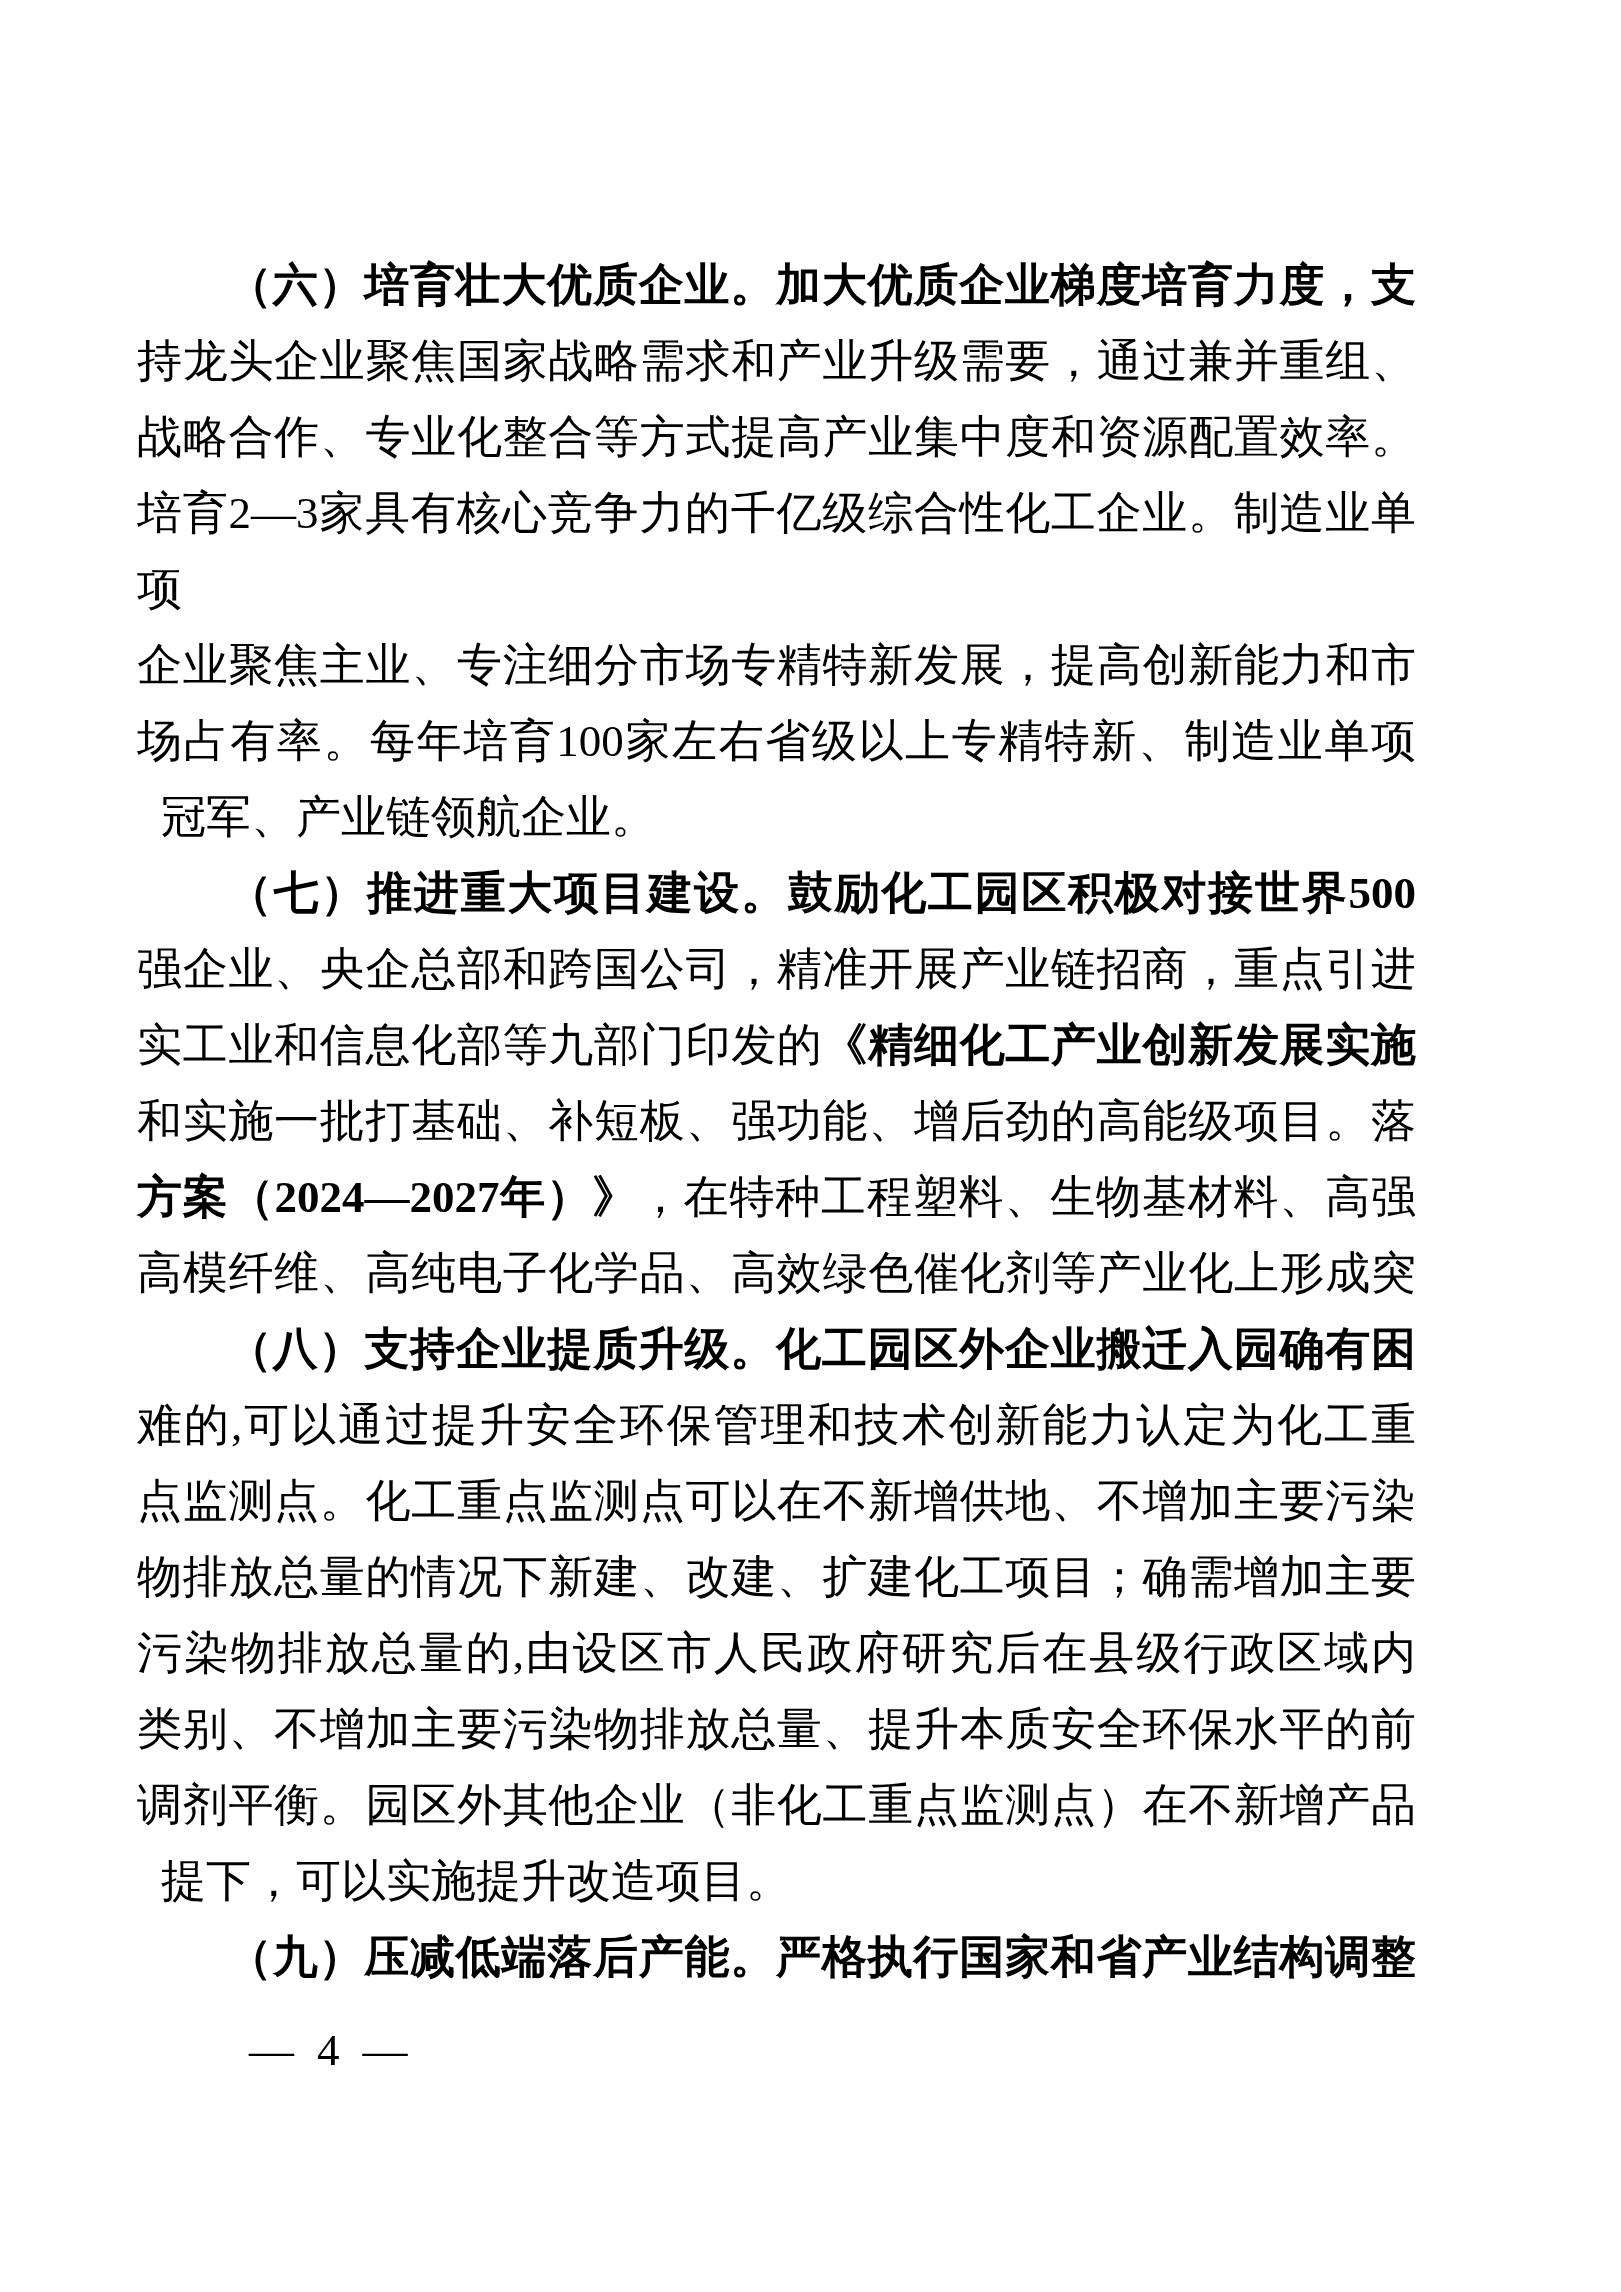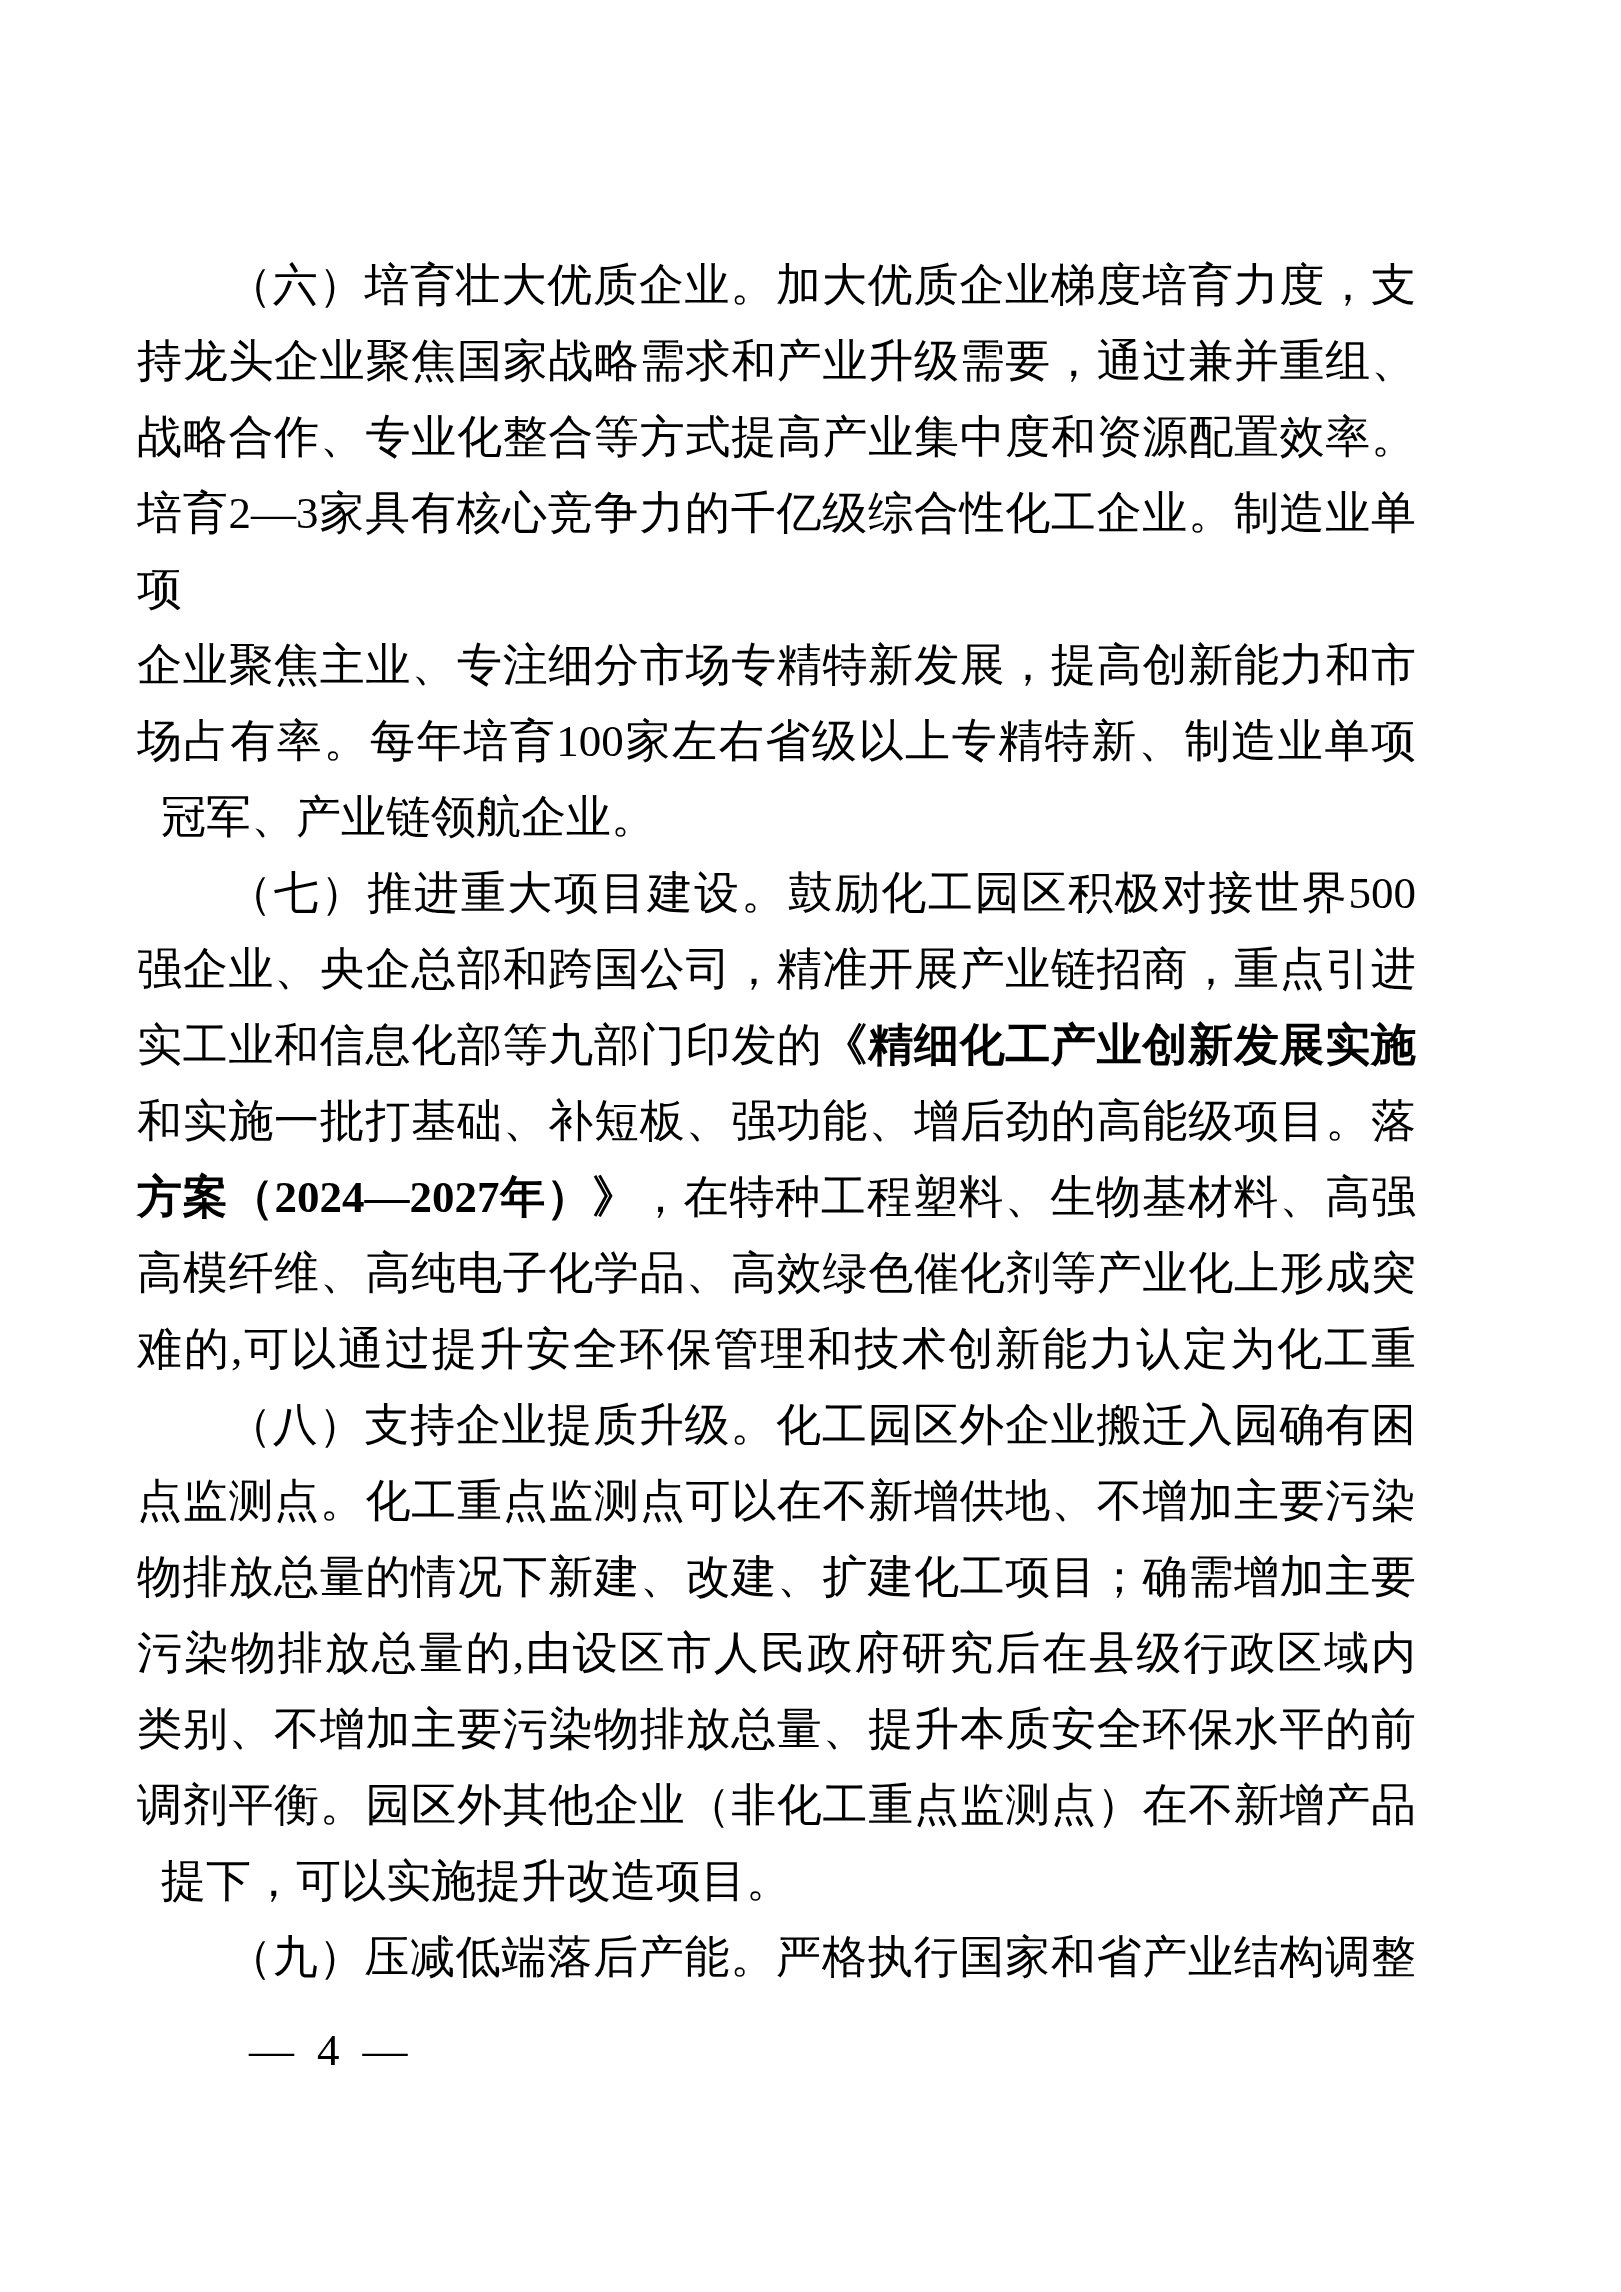--- a/index.html
+++ b/index.html
@@ -30,20 +30,21 @@
     text-align: justify;
     text-align-last: justify;
     text-justify: inter-character;
   }
   .line.last {
     text-align-last: left;
     margin-left: 24px;
   }
   .line.indent {
     text-indent: 90px;
+    font-weight: bold;
   }
   .cite {
     font-weight: bold;
   }
   .footer {
     position: absolute;
     left: 249px;
     top: 2021px;
     font-size: 45px;
     line-height: 59px;
@@ -67,22 +68,22 @@
       </div>
       <div class="paragraph">
         <div class="line indent">（七）推进重大项目建设。鼓励化工园区积极对接世界500</div>
         <div class="line">强企业、央企总部和跨国公司，精准开展产业链招商，重点引进</div>
         <div class="line"><span class="plain">实工业和信息化部等九部门印发的</span><span class="cite">《精细化工产业创新发展实施</span></div>
         <div class="line">和实施一批打基础、补短板、强功能、增后劲的高能级项目。落</div>
         <div class="line"><span class="cite">方案（2024—2027年）》</span><span class="plain">，在特种工程塑料、生物基材料、高强</span></div>
         <div class="line">高模纤维、高纯电子化学品、高效绿色催化剂等产业化上形成突</div>
       </div>
       <div class="paragraph">
+        <div class="line indent">（八）支持企业提质升级。化工园区外企业搬迁入园确有困</div>
         <div class="line">难的,可以通过提升安全环保管理和技术创新能力认定为化工重</div>
-        <div class="line indent">（八）支持企业提质升级。化工园区外企业搬迁入园确有困</div>
         <div class="line">点监测点。化工重点监测点可以在不新增供地、不增加主要污染</div>
         <div class="line">物排放总量的情况下新建、改建、扩建化工项目；确需增加主要</div>
         <div class="line">污染物排放总量的,由设区市人民政府研究后在县级行政区域内</div>
         <div class="line">类别、不增加主要污染物排放总量、提升本质安全环保水平的前</div>
         <div class="line">调剂平衡。园区外其他企业（非化工重点监测点）在不新增产品</div>
         <div class="line last">提下，可以实施提升改造项目。</div>
       </div>
       <div class="paragraph">
         <div class="line indent">（九）压减低端落后产能。严格执行国家和省产业结构调整</div>
       </div>

